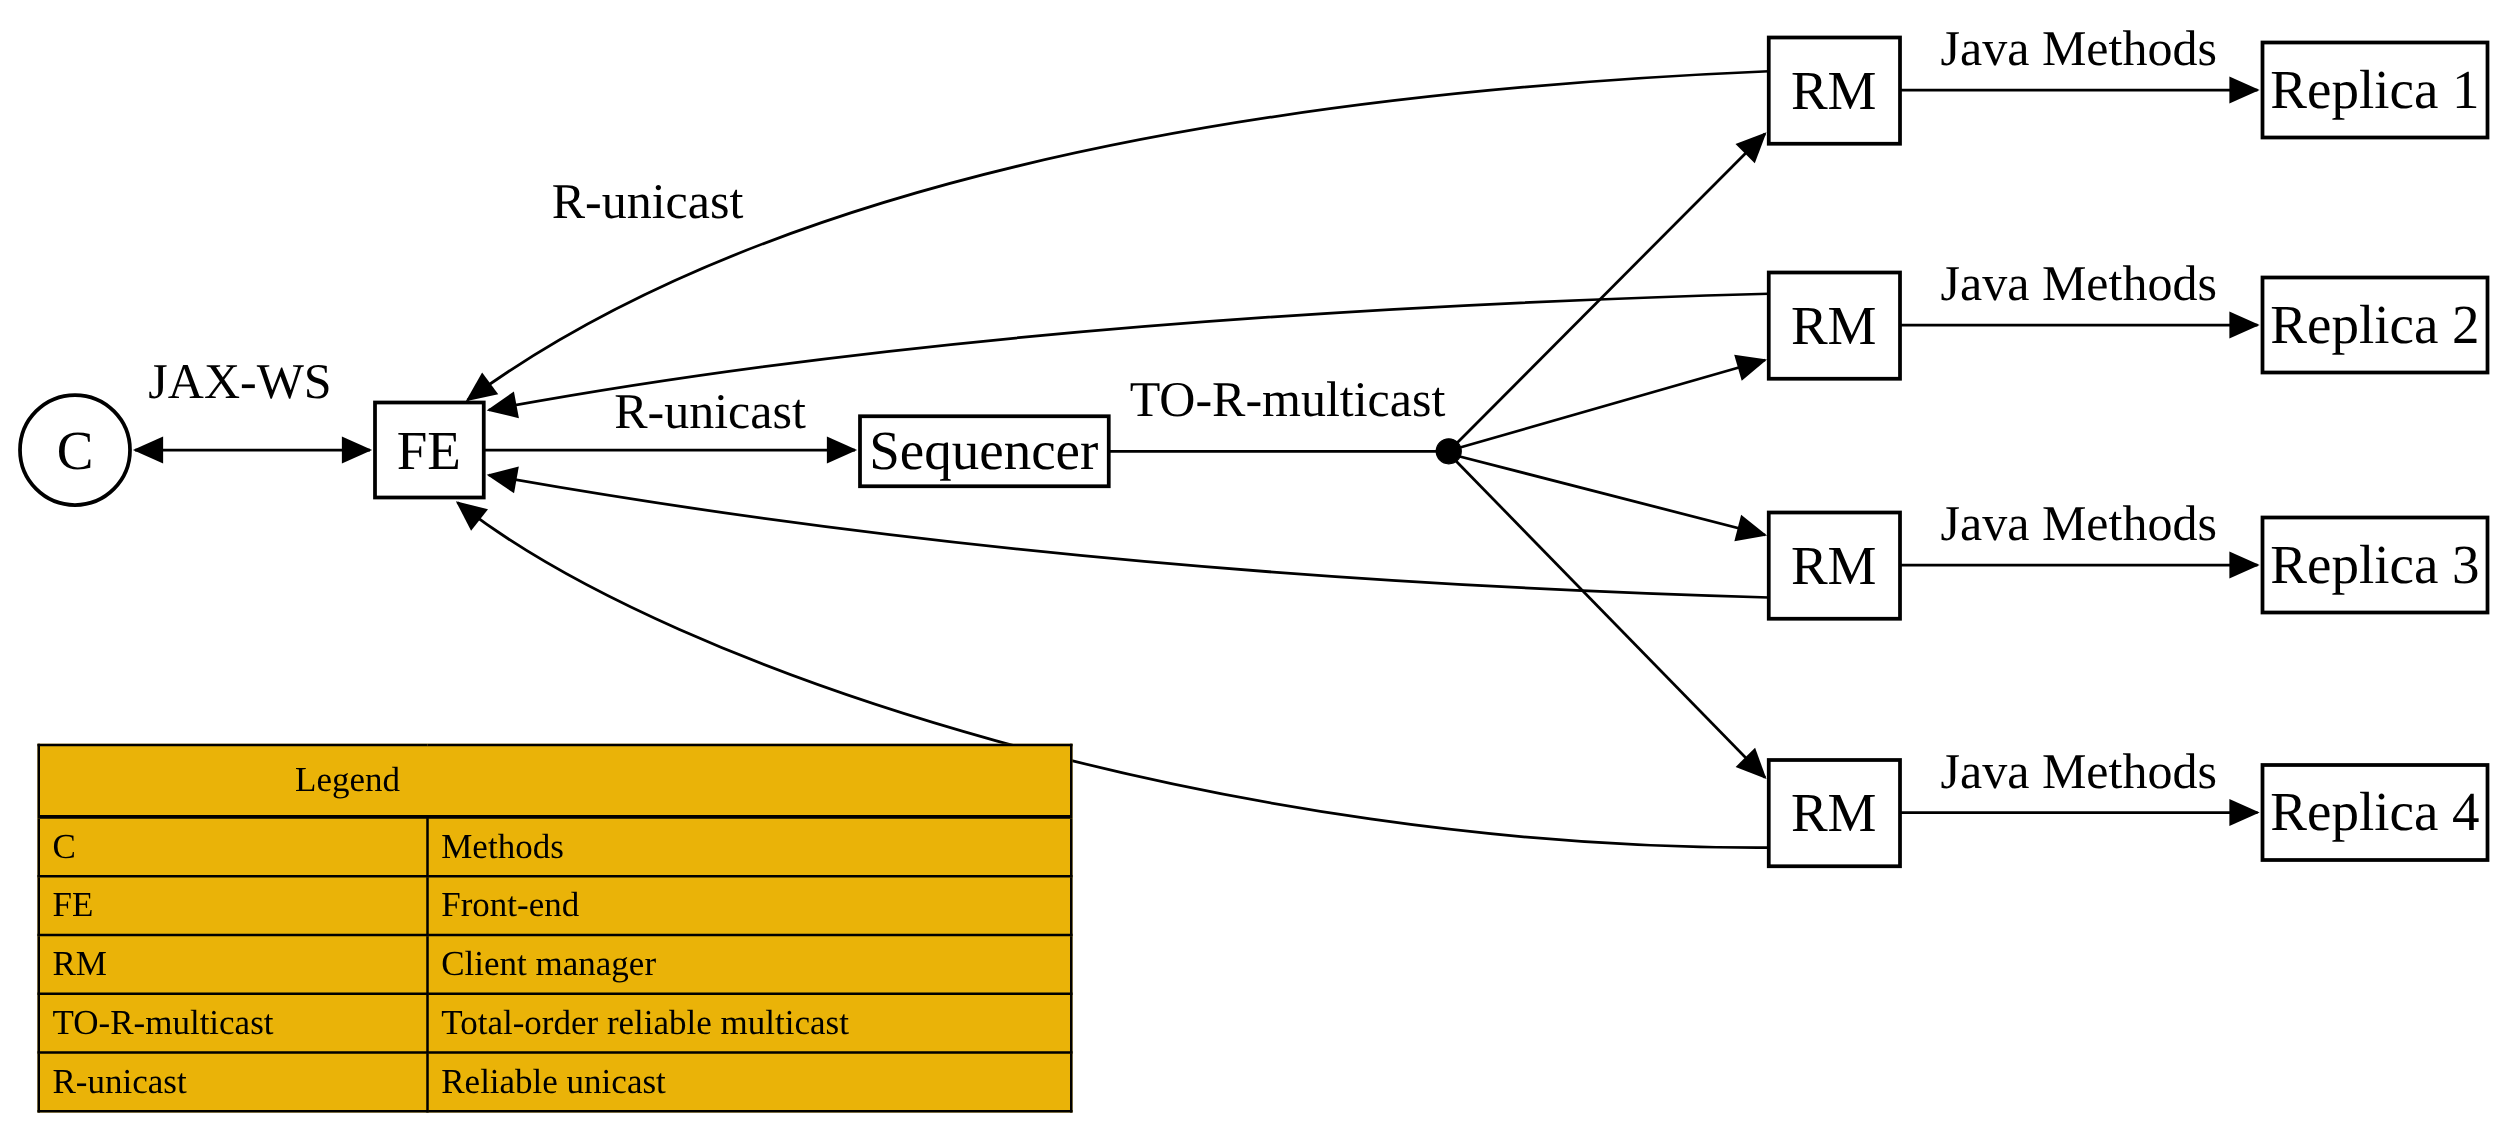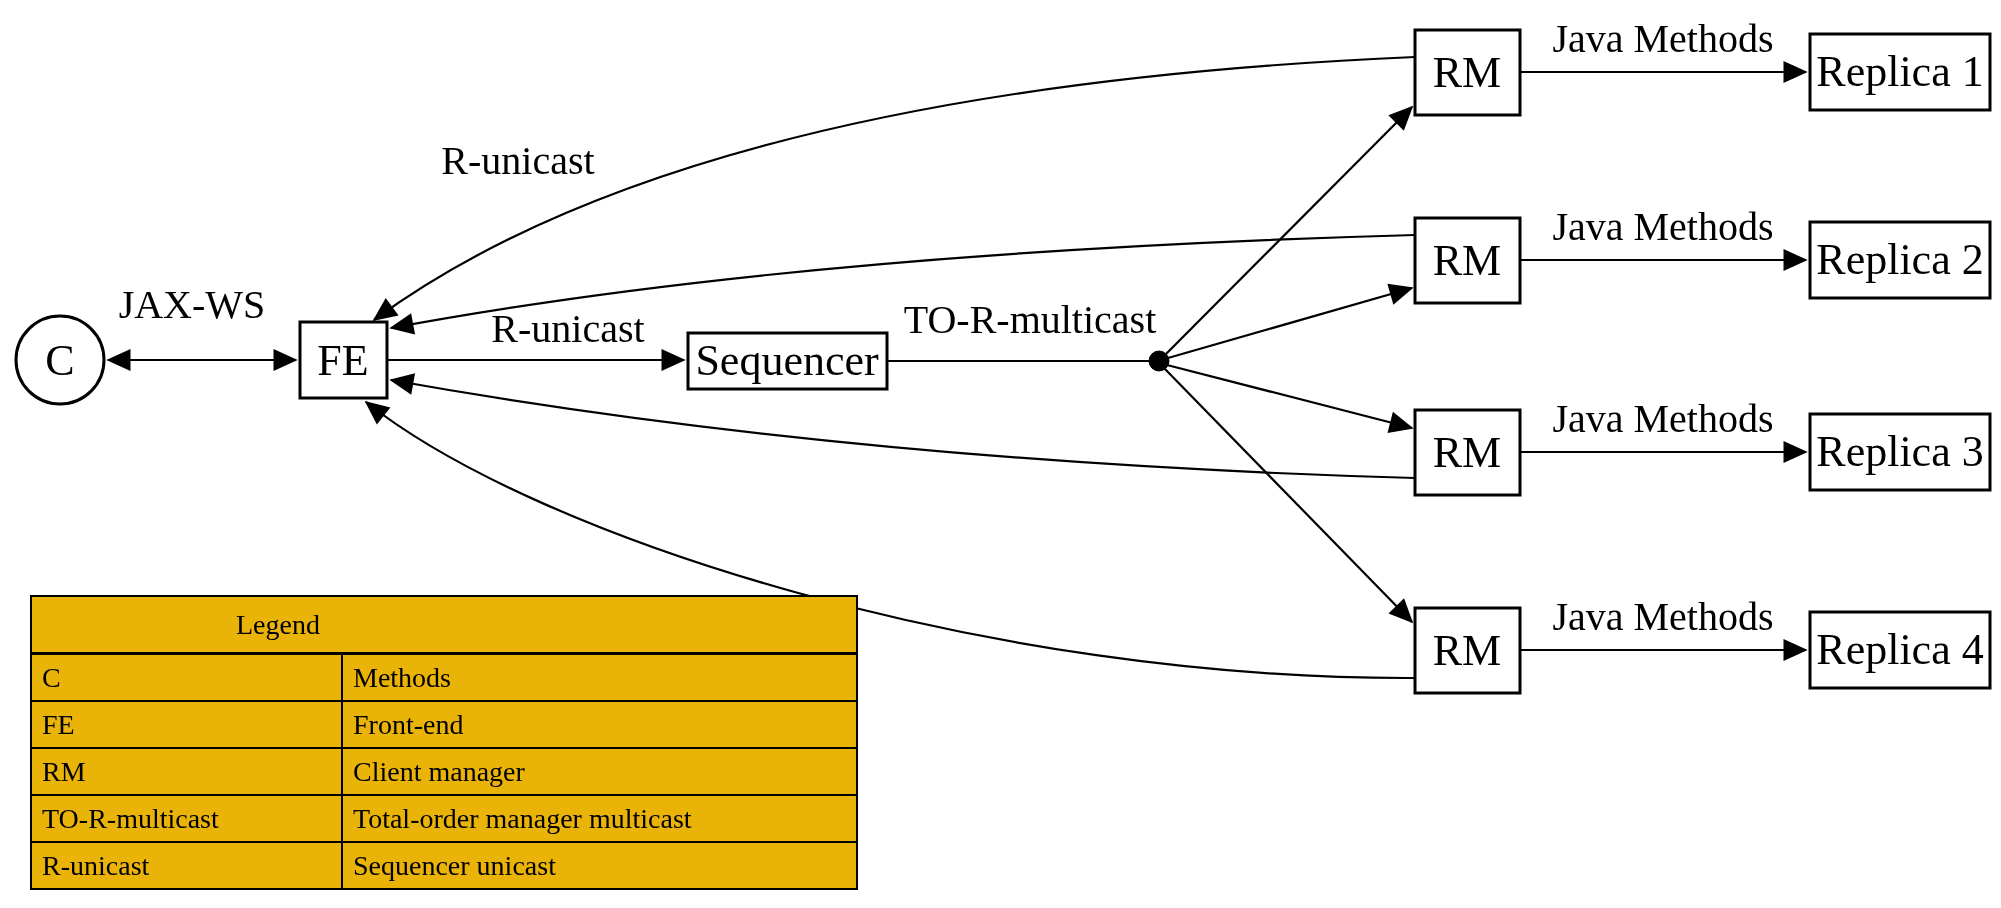--- a/index.html
+++ b/index.html
@@ -150,22 +150,22 @@
       <tr>
         <td>FE</td>
         <td>Front-end</td>
       </tr>
       <tr>
         <td>RM</td>
         <td>Client manager</td>
       </tr>
       <tr>
         <td>TO-R-multicast</td>
-        <td>Total-order manager multicast</td>
+        <td>Total-order reliable multicast</td>
       </tr>
       <tr>
         <td>R-unicast</td>
-        <td>Sequencer unicast</td>
+        <td>Reliable unicast</td>
       </tr>
     </tbody>
   </table>
 
 </div>
 
 </body></html>

